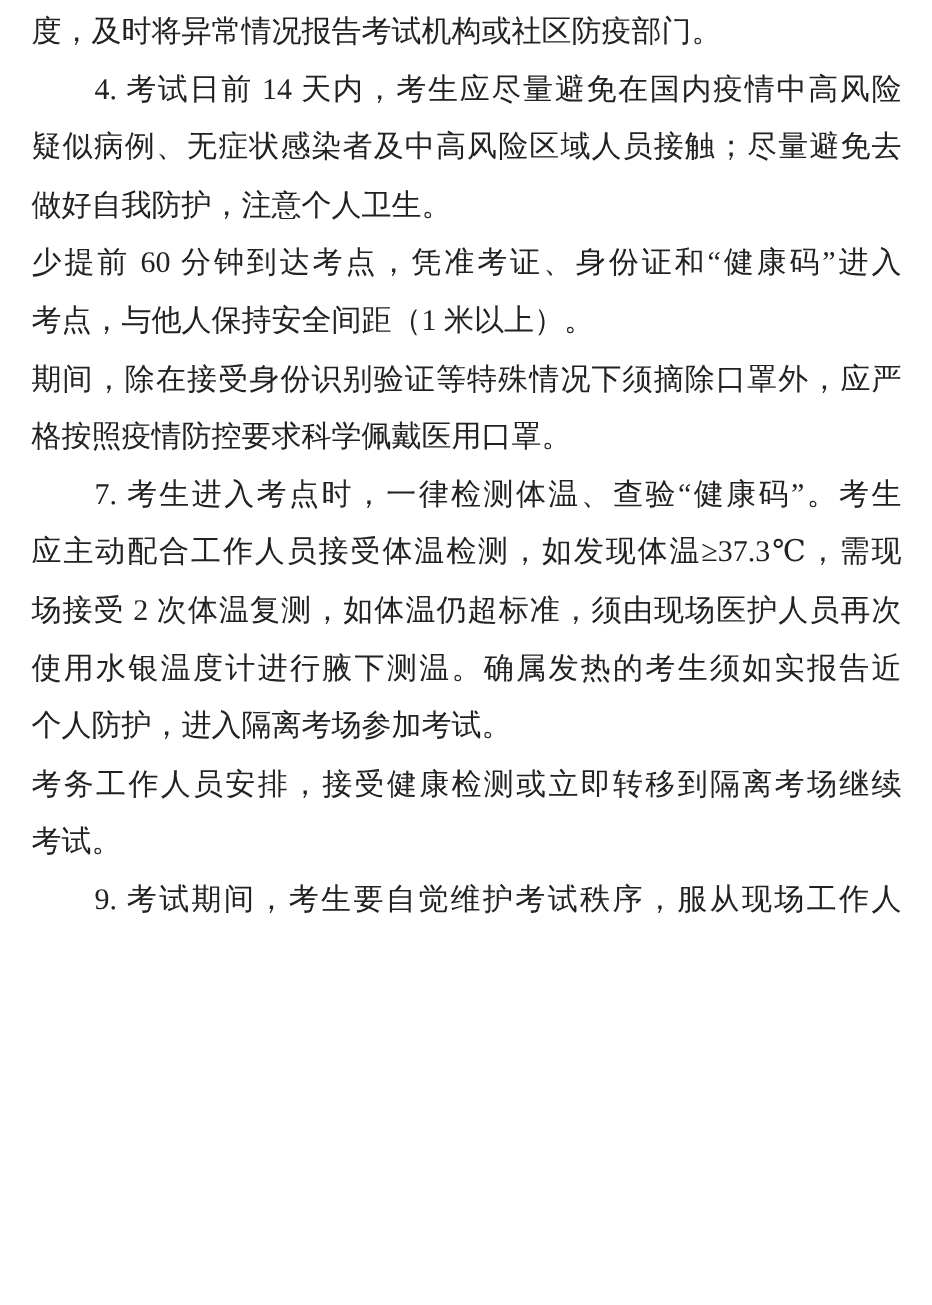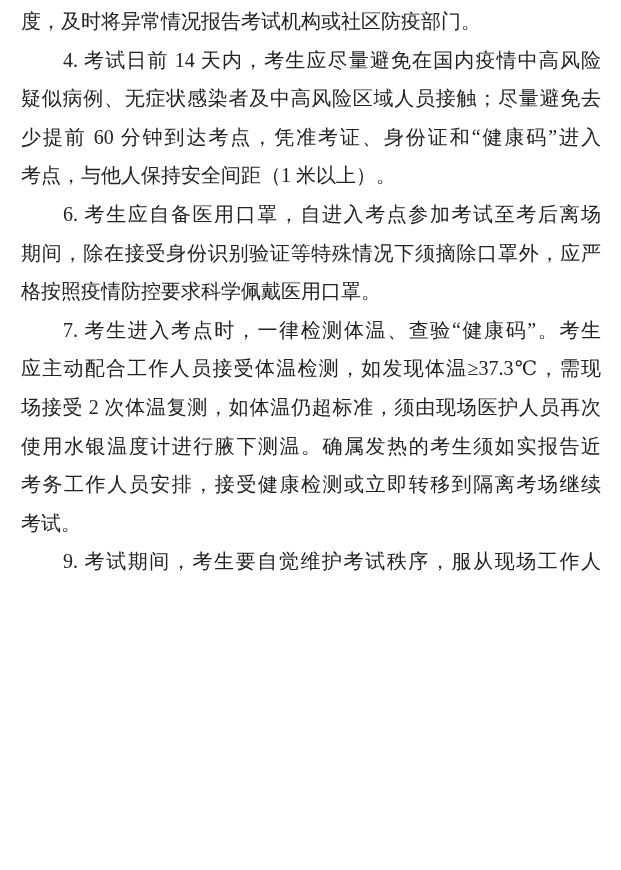--- a/index.html
+++ b/index.html
@@ -35,26 +35,27 @@
   }
 </style>
 </head>
 <body>
 
 <div class="page" style="background: rgb(255, 255, 255); color: rgb(34, 34, 34);">
   <div class="doc-body" id="doc-body">
       <div class="line">度，及时将异常情况报告考试机构或社区防疫部门。</div>
       <div class="line indent justify">4. 考试日前 14 天内，考生应尽量避免在国内疫情中高风险</div>
       <div class="line justify">疑似病例、无症状感染者及中高风险区域人员接触；尽量避免去</div>
+      <div class="line">做好自我防护，注意个人卫生。</div>
       <div class="line justify">少提前 60 分钟到达考点，凭准考证、身份证和“健康码”进入</div>
       <div class="line">考点，与他人保持安全间距（1 米以上）。</div>
-      <div class="line indent justify">6. 考生应自备医用口罩，自进入考点参加考试至考后离场</div>
       <div class="line justify">期间，除在接受身份识别验证等特殊情况下须摘除口罩外，应严</div>
       <div class="line">格按照疫情防控要求科学佩戴医用口罩。</div>
       <div class="line indent justify">7. 考生进入考点时，一律检测体温、查验“健康码”。考生</div>
       <div class="line justify">应主动配合工作人员接受体温检测，如发现体温≥37.3℃，需现</div>
       <div class="line justify">场接受 2 次体温复测，如体温仍超标准，须由现场医护人员再次</div>
       <div class="line justify">使用水银温度计进行腋下测温。确属发热的考生须如实报告近</div>
+      <div class="line">个人防护，进入隔离考场参加考试。</div>
       <div class="line justify">考务工作人员安排，接受健康检测或立即转移到隔离考场继续</div>
       <div class="line">考试。</div>
       <div class="line indent justify">9. 考试期间，考生要自觉维护考试秩序，服从现场工作人</div>
     </div>
 </div>
 
 </body></html>

